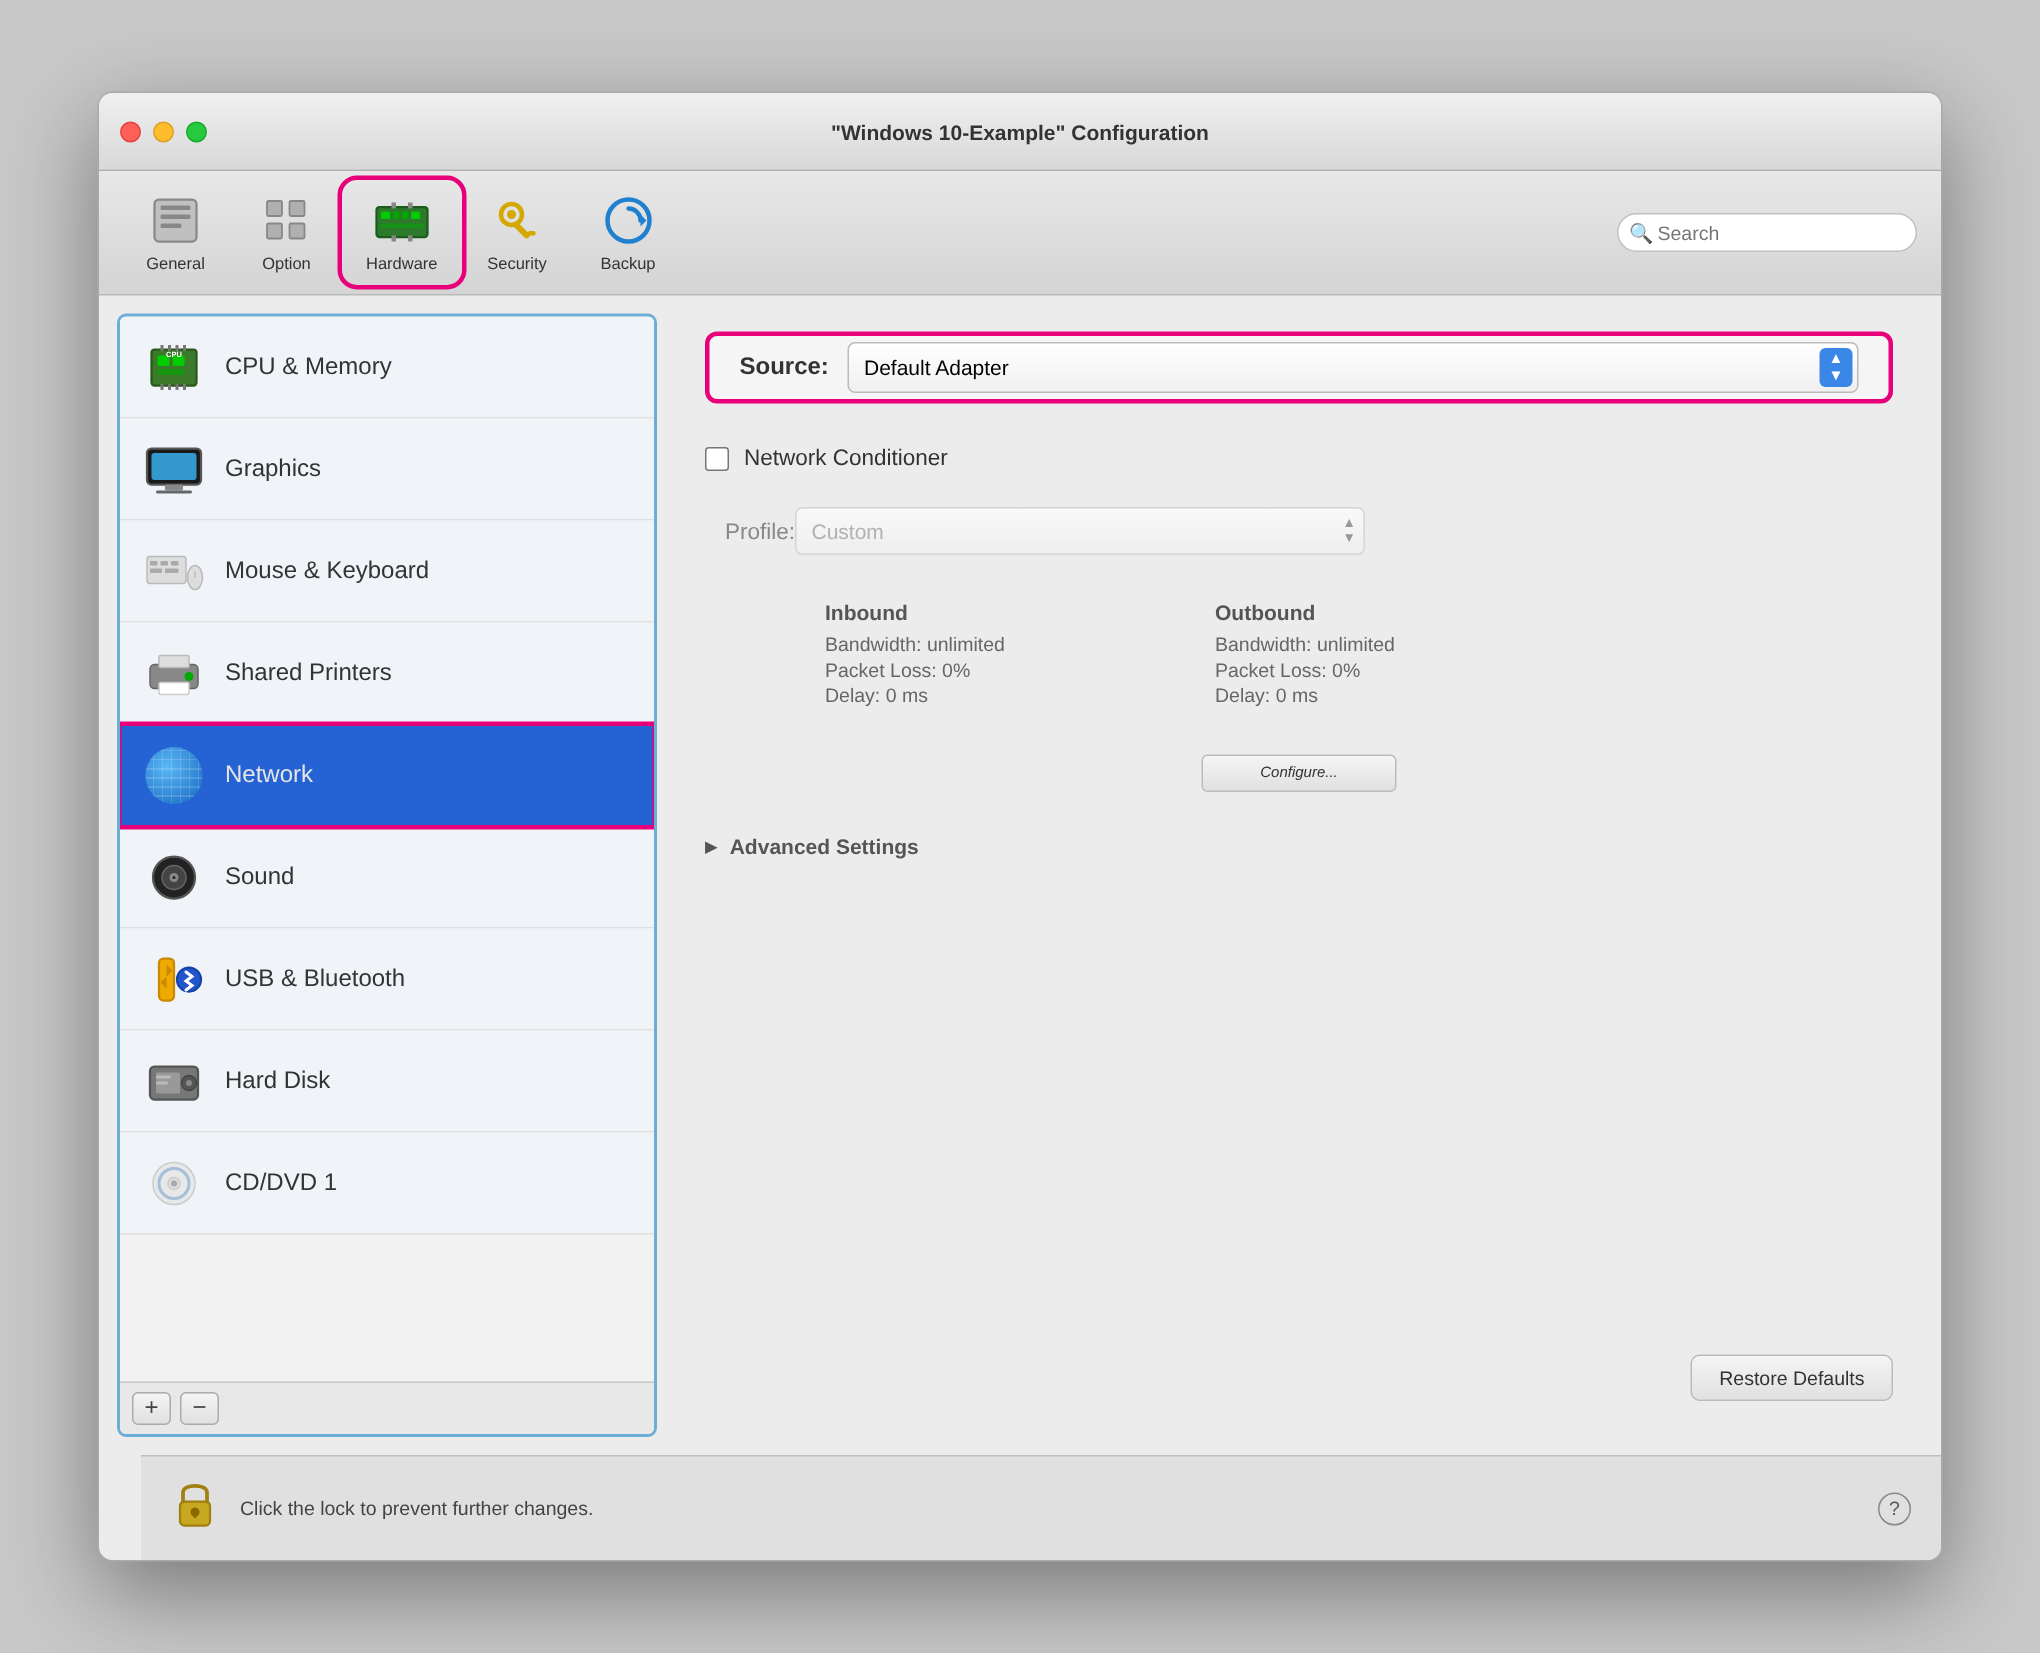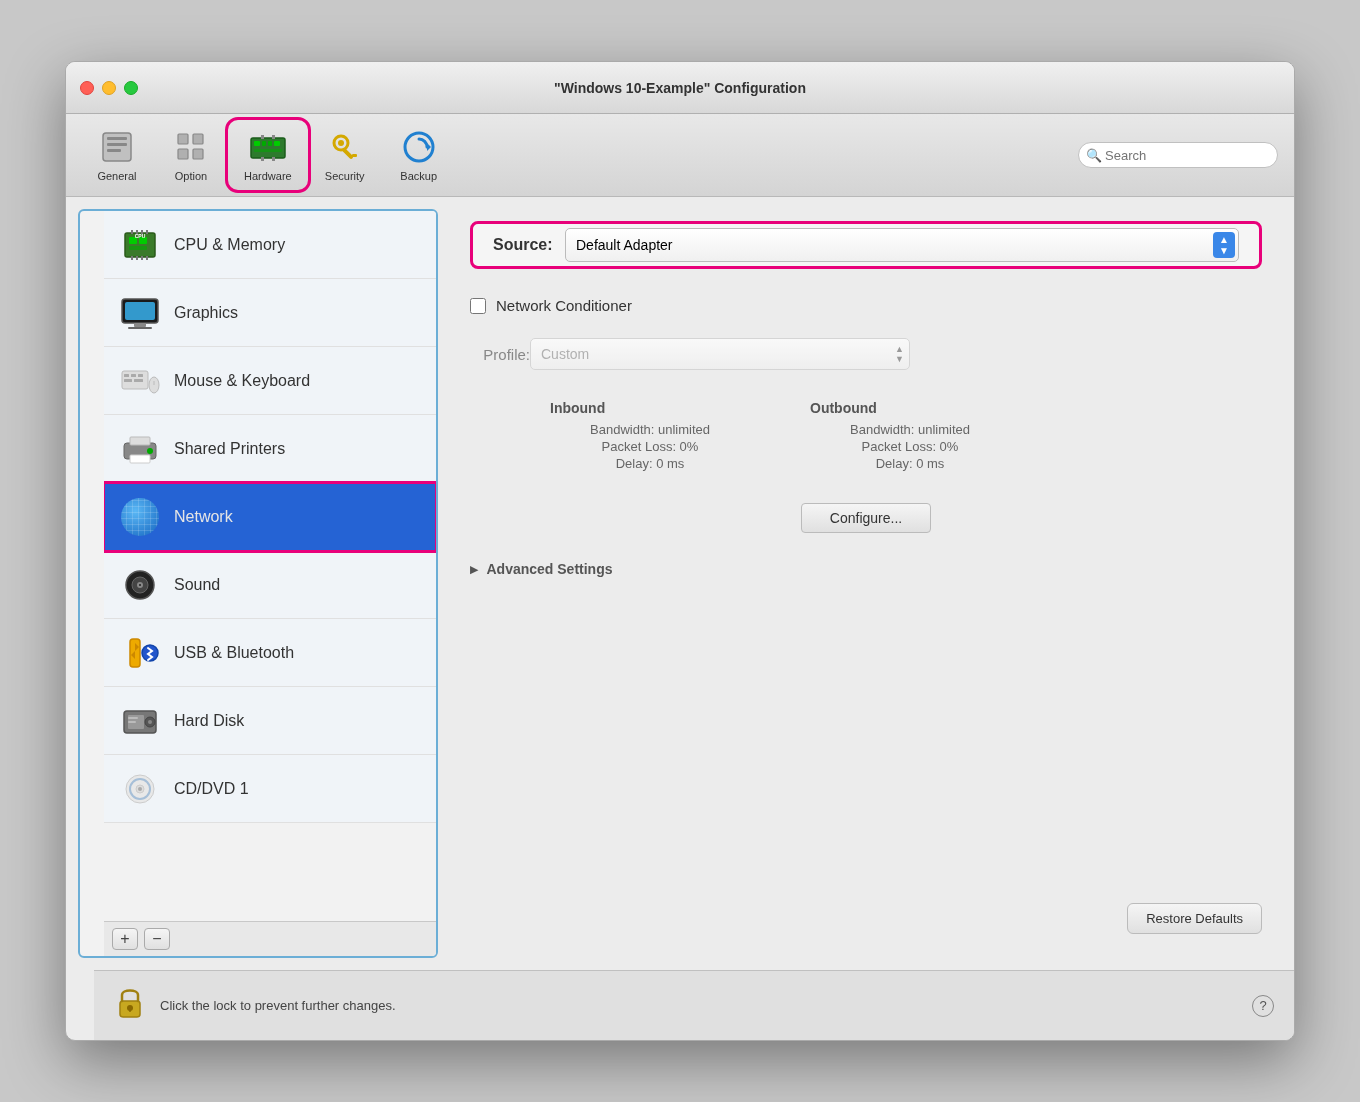--- a/index.html
+++ b/index.html
@@ -155,21 +155,20 @@
       width: 360px;
       flex-shrink: 0;
       border-right: 1px solid #c0c0c0;
       background: #f2f2f2;
       display: flex;
       flex-direction: column;
       border: 2px solid #6baed6;
       margin: 12px 0 12px 12px;
       border-radius: 6px;
       overflow: hidden;
-      padding-left: 24px;
     }
 
     .sidebar-list {
       flex: 1;
       overflow-y: auto;
     }
 
     .sidebar-item {
       display: flex;
       align-items: center;
@@ -378,38 +377,38 @@
     .bw-col-header {
       font-size: 14px;
       font-weight: 700;
       color: #555;
       margin-bottom: 4px;
     }
 
     .bw-row {
       font-size: 13px;
       color: #666;
-      text-align: center;
     }
 
     .configure-row {
       display: flex;
       justify-content: center;
       padding: 4px 0;
     }
 
     .configure-btn {
       background: linear-gradient(to bottom, #f5f5f5, #e0e0e0);
       border: 1px solid #bbb;
       border-radius: 4px;
       padding: 6px 20px;
-      font-size: 14px;
+      font-size: 10px;
       color: #333;
       cursor: pointer;
       min-width: 130px;
+      font-style: italic;
     }
 
     .advanced-row {
       display: flex;
       align-items: center;
       gap: 8px;
       padding: 6px 0;
     }
 
     .advanced-triangle {

